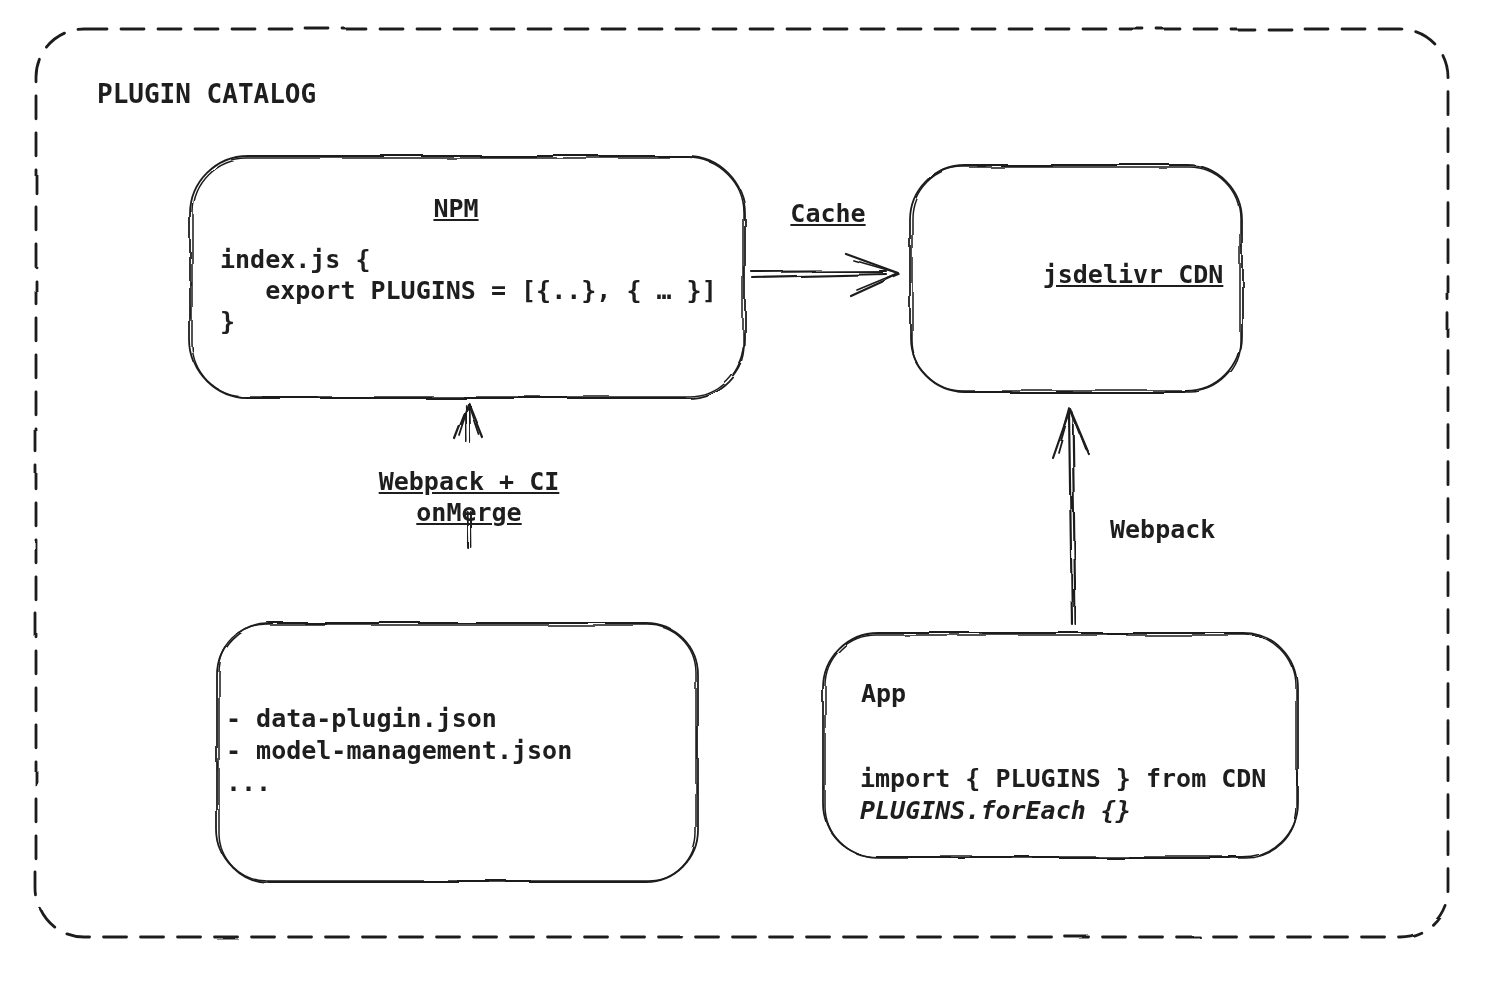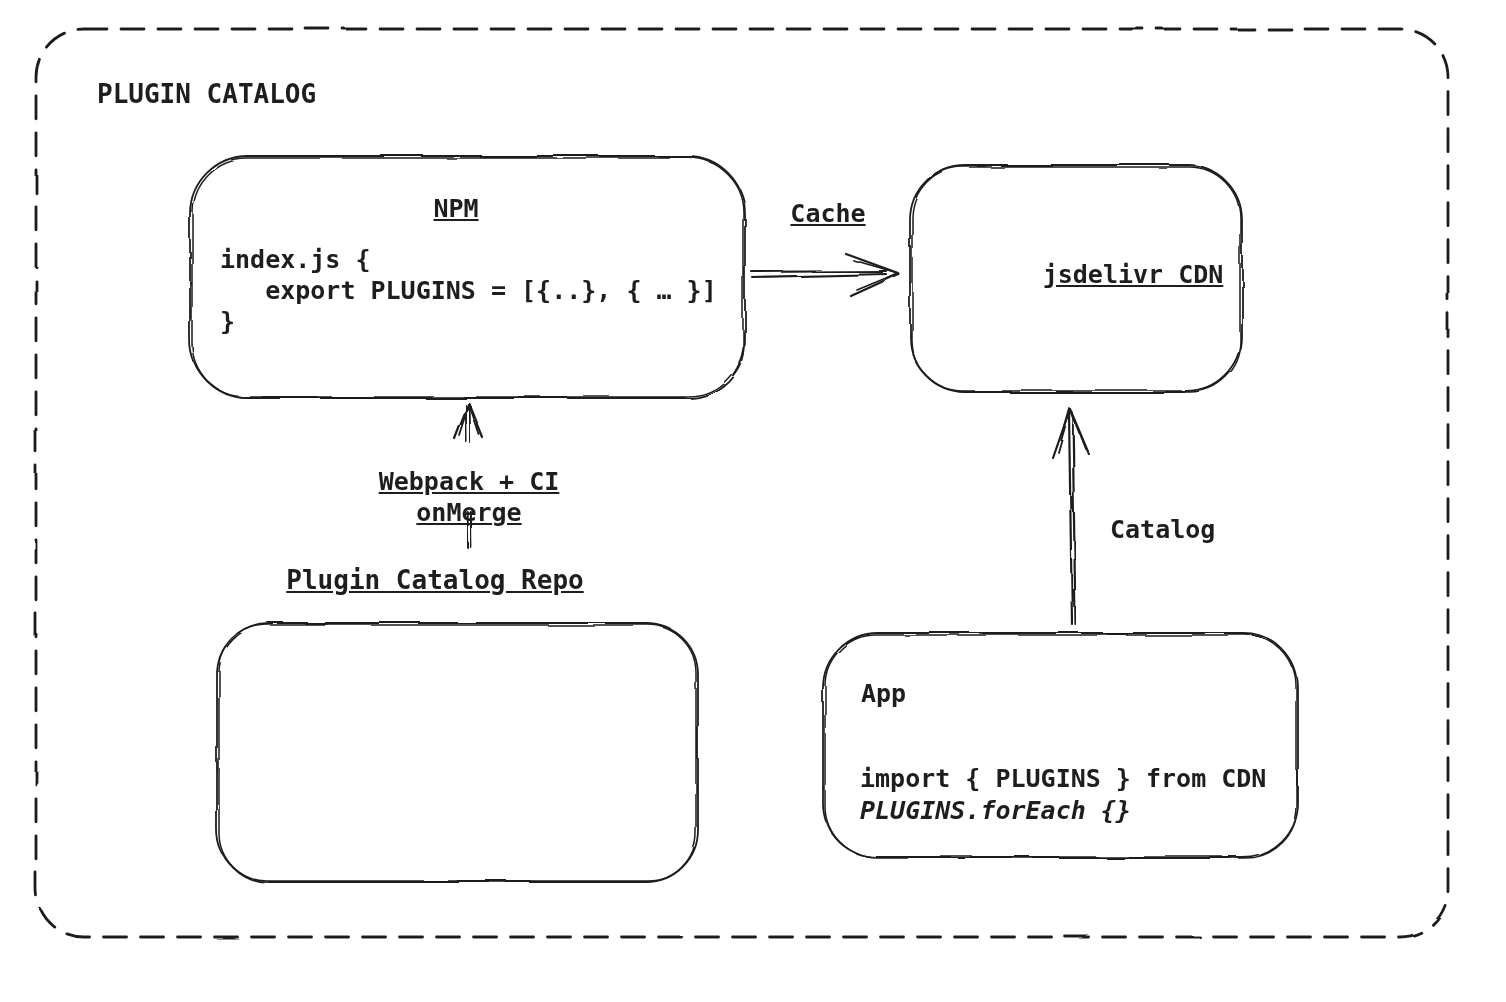--- a/index.html
+++ b/index.html
@@ -121,21 +121,23 @@
    export PLUGINS = [{..}, { … }]
 }</div>
 
   <div class="lbl ctr cache-label">Cache</div>
 
   <div class="lbl ctr cdn-label">jsdelivr CDN</div>
 
   <div class="lbl ctr build-label">Webpack + CI
 onMerge</div>
 
-  <div class="lbl big ctr repo-label">Plugin Catalog Repo</div>
+  <div class="lbl repo-files">- data-plugin.json
+- model-management.json
+...</div>
 
   <div class="lbl app-title">App</div>
   <div class="lbl app-line1">import { PLUGINS } from CDN</div>
   <div class="lbl app-line2">PLUGINS.forEach {}</div>
 
-  <div class="lbl import-label">Catalog</div>
+  <div class="lbl import-label">Webpack</div>
 
 </div>
 
 </body></html>

